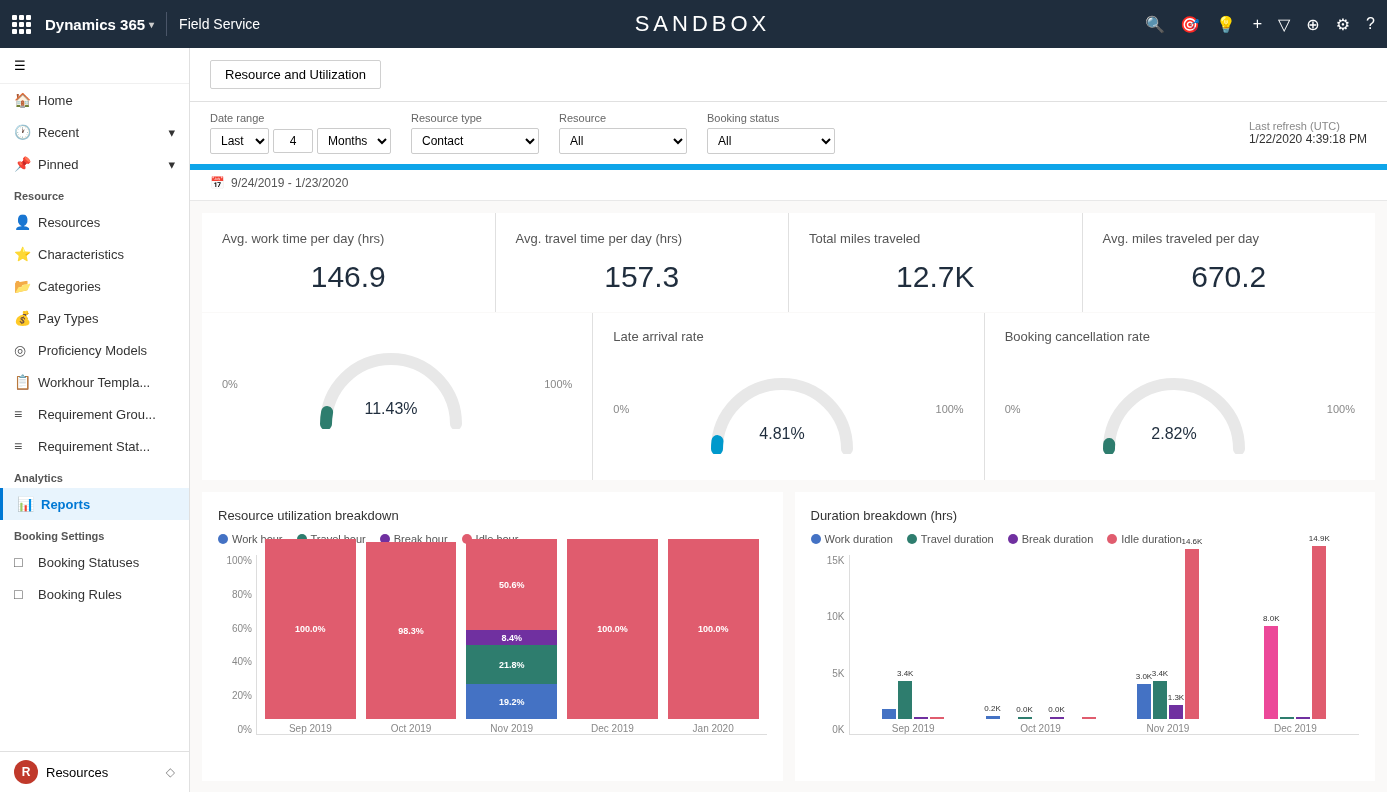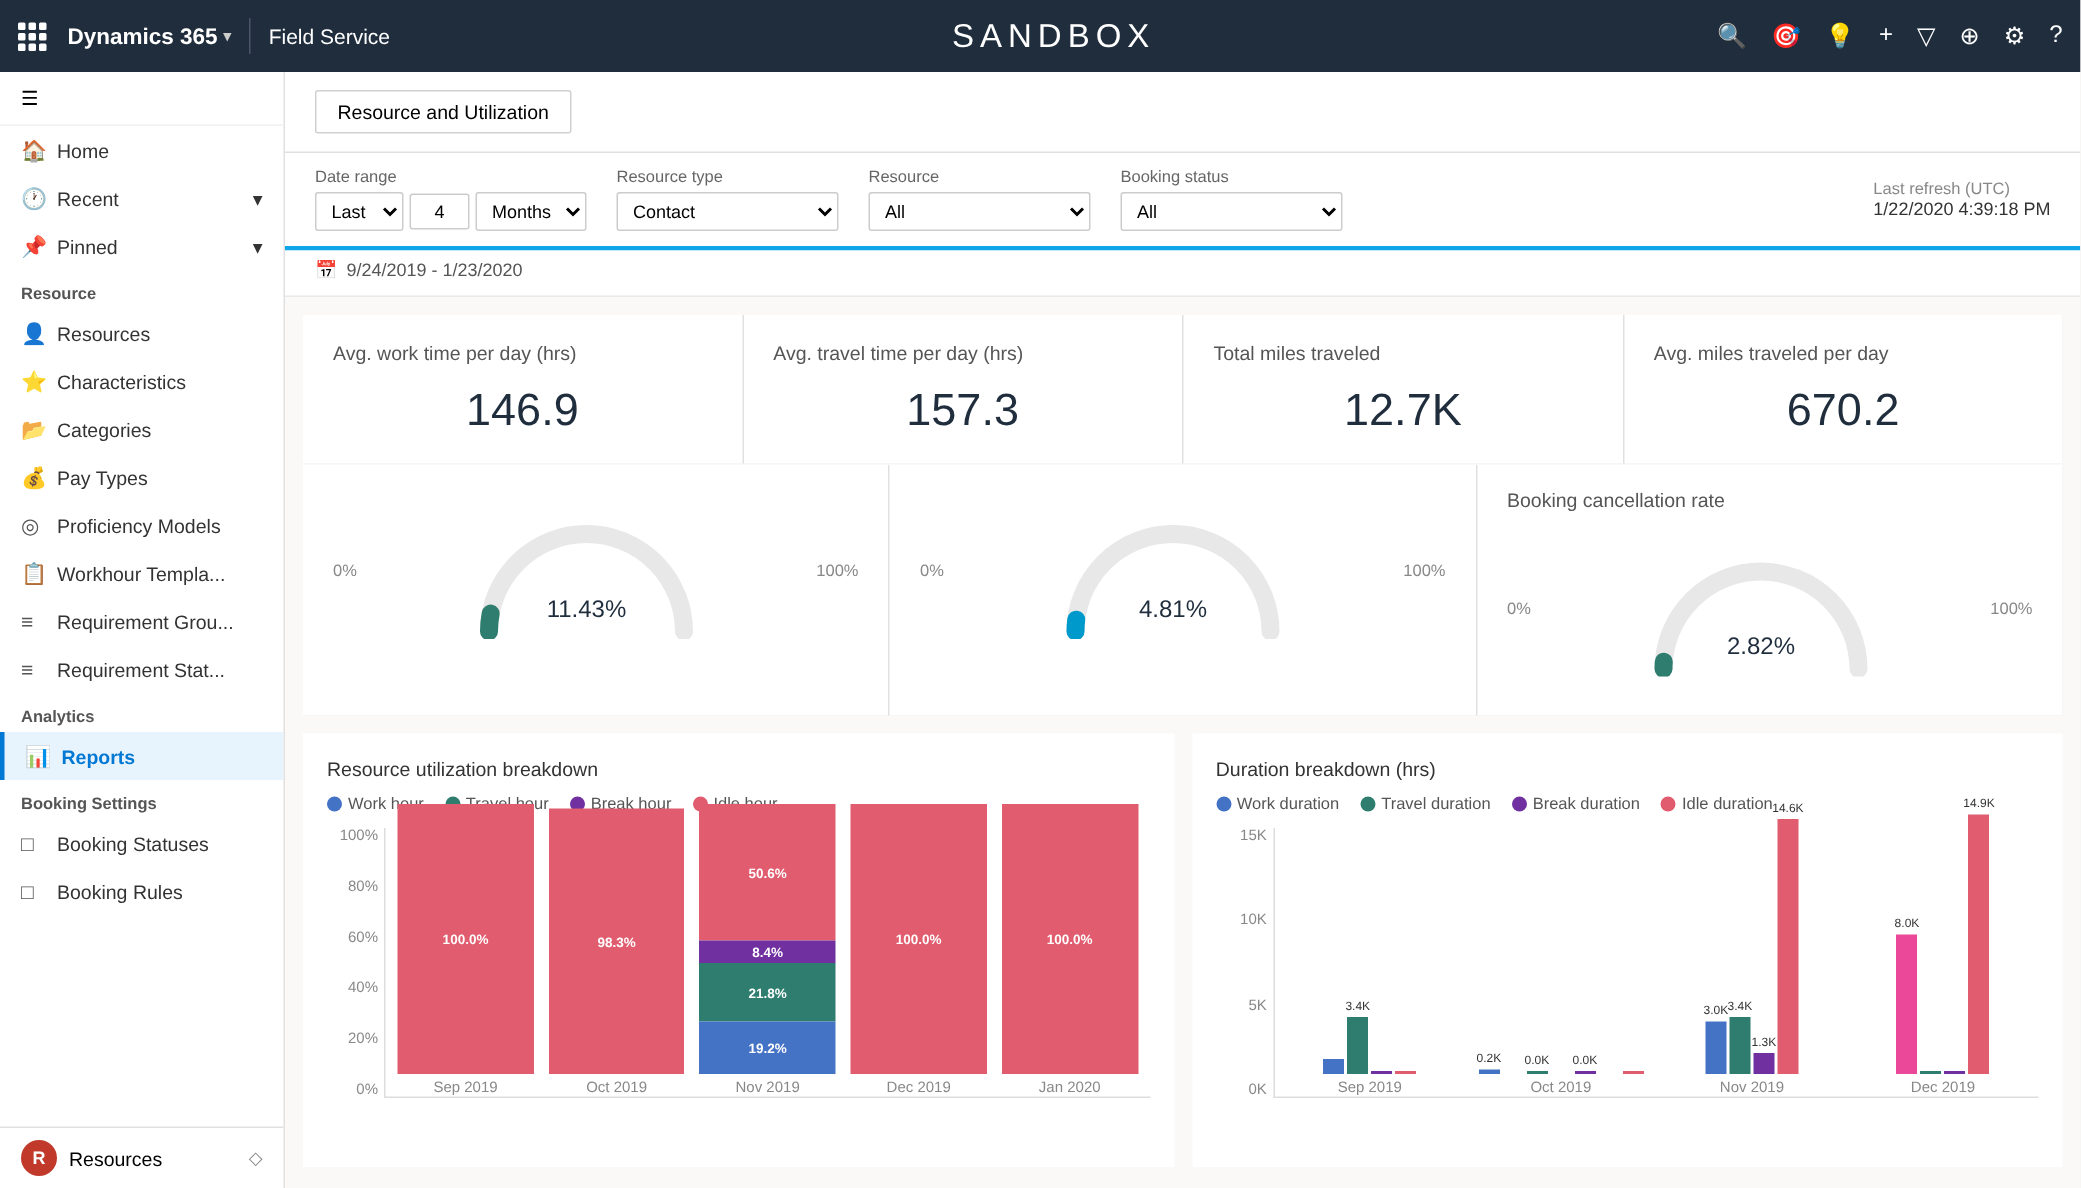--- a/index.html
+++ b/index.html
@@ -81,21 +81,21 @@
       cursor: pointer;
     }
 
     
     .filters-row {
       background: white;
       padding: 10px 20px;
       display: flex;
       align-items: center;
       gap: 20px;
-      border-bottom: 3px solid #0ea5e9;
+      border-bottom: 6px solid #0ea5e9;
       flex-wrap: wrap;
     }
     .filter-group { display: flex; flex-direction: column; gap: 4px; }
     .filter-label { font-size: 11px; color: #666; }
     .filter-controls { display: flex; align-items: center; gap: 4px; }
     .filter-select {
       border: 1px solid #ccc;
       border-radius: 2px;
       padding: 4px 6px;
       font-size: 12px;
@@ -103,21 +103,21 @@
       cursor: pointer;
     }
     .filter-input {
       border: 1px solid #ccc;
       border-radius: 2px;
       padding: 4px 6px;
       font-size: 12px;
       width: 40px;
       text-align: center;
     }
-    .filter-wide { width: 148px; }
+    .filter-wide { width: 128px; }
     .filter-spacer { flex: 1; }
     .last-refresh { text-align: left; }
     .last-refresh-label { font-size: 11px; color: #888; }
     .last-refresh-value { font-size: 12px; color: #333; font-weight: 500; }
     .date-range-display { font-size: 12px; color: #555; display: flex; align-items: center; gap: 6px; padding: 2px 0; }
 
     
     .kpi-row {
       display: grid;
       grid-template-columns: repeat(4, 1fr);
@@ -378,20 +378,21 @@
               <path d="M 15 85 A 65 65 0 0 1 145 85" fill="none" stroke="#e8e8e8" stroke-width="12" stroke-linecap="round"></path>
               <path d="M 15 85 A 65 65 0 0 1 145 85" fill="none" stroke="#2e7d6e" stroke-width="12" stroke-linecap="round" stroke-dasharray="12 192"></path>
               <text x="80" y="75" text-anchor="middle" font-size="16" font-weight="400" fill="#1f2d3d">11.43%</text>
             </svg>
           </div>
           <span class="gauge-label-right">100%</span>
         </div>
       </div>
 
       <div class="gauge-card">
+        <div class="gauge-title">Late arrival rate</div>
         <div class="gauge-container">
           <span class="gauge-label-left">0%</span>
           <div class="gauge-middle">
             <svg width="160" height="90" viewBox="0 0 160 90">
               <path d="M 15 85 A 65 65 0 0 1 145 85" fill="none" stroke="#e8e8e8" stroke-width="12" stroke-linecap="round"></path>
               <path d="M 15 85 A 65 65 0 0 1 145 85" fill="none" stroke="#0099cc" stroke-width="12" stroke-linecap="round" stroke-dasharray="8 196"></path>
               <text x="80" y="75" text-anchor="middle" font-size="16" font-weight="400" fill="#1f2d3d">4.81%</text>
             </svg>
           </div>
           <span class="gauge-label-right">100%</span>

